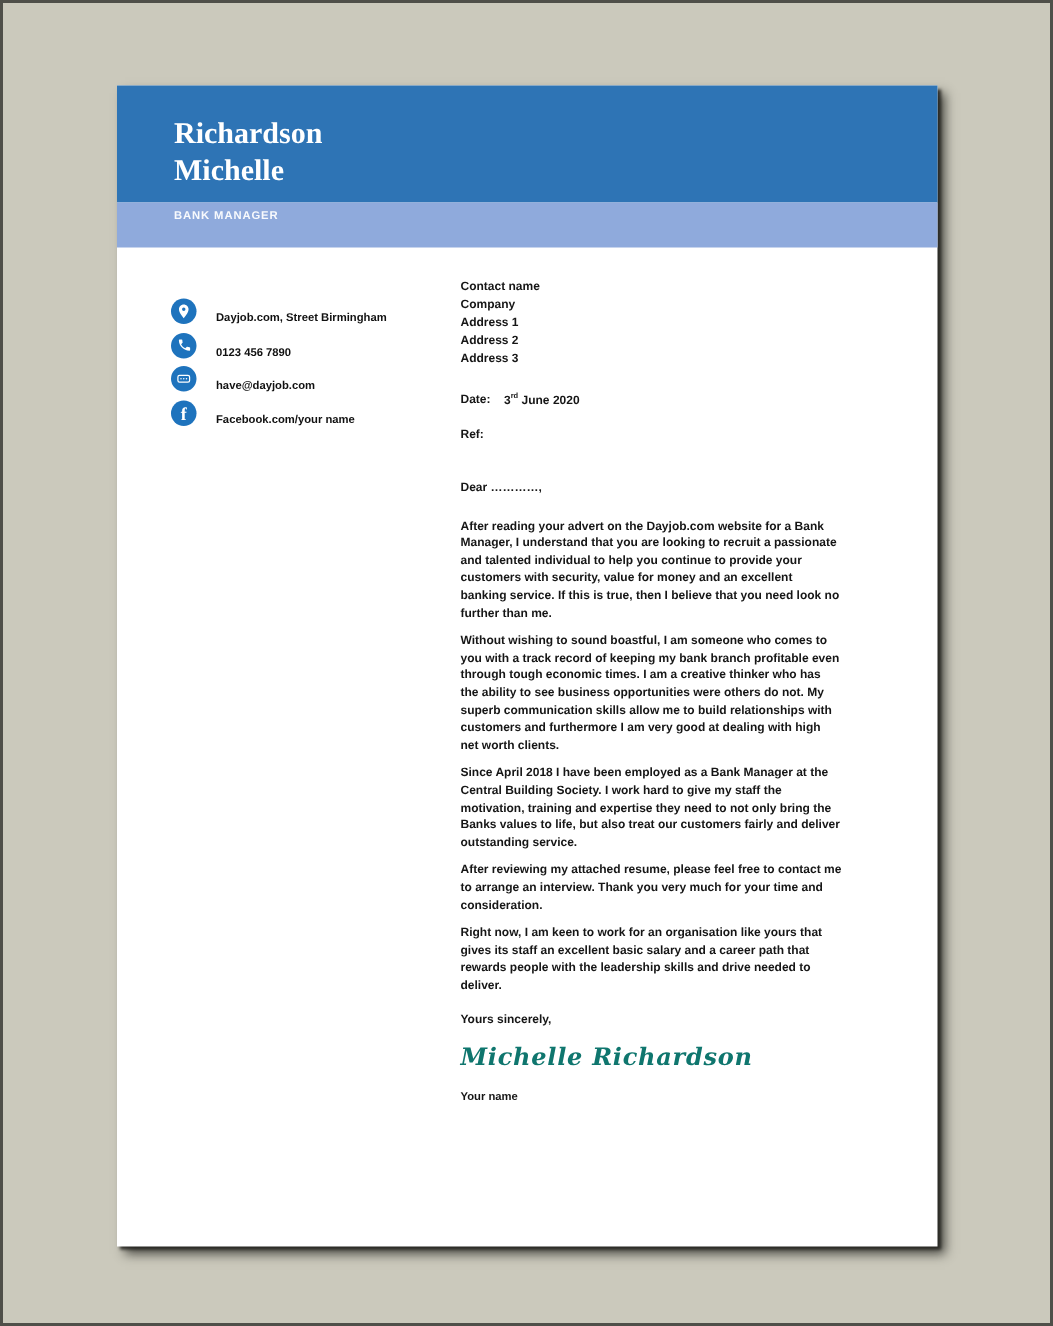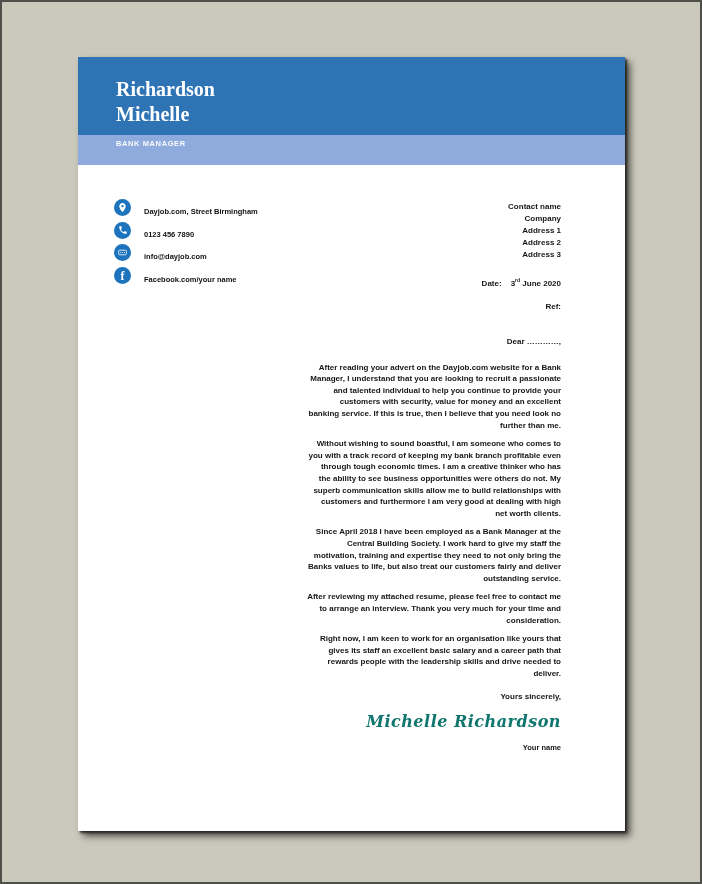--- a/index.html
+++ b/index.html
@@ -79,26 +79,25 @@
   .contact-label {
     margin-left: 13px;
     font-size: 7.5px;
     font-weight: 700;
     color: #111111;
   }
   
   .letter-col {
     position: absolute;
     left: 229px;
-    top: 144px;
+    top: 128px;
     width: 254px;
     color: #161616;
     font-size: 8px;
     font-weight: 700;
-    text-align: right;
   }
   .recipient-line { line-height: 12px; }
   .date-line { margin-top: 13px; line-height: 12px; }
   .date-value { margin-left: 9px; }
   .date-line sup { font-size: 5px; vertical-align: super; }
   .ref-line { margin-top: 11px; line-height: 12px; }
   .salutation { margin-top: 23px; line-height: 12px; }
   .body-paras { margin-top: 14px; }
   .body-paras p {
     line-height: 11.6px;
@@ -155,21 +154,21 @@
 
       <div class="contact-row">
         <span class="icon-circle">
           <svg width="11" height="11" viewBox="0 0 24 24">
             <rect x="3.5" y="7" width="17" height="10" rx="2.4" fill="none" stroke="#ffffff" stroke-width="1.8"></rect>
             <circle cx="8" cy="12" r="1.1" fill="#ffffff"></circle>
             <circle cx="12" cy="12" r="1.1" fill="#ffffff"></circle>
             <circle cx="16" cy="12" r="1.1" fill="#ffffff"></circle>
           </svg>
         </span>
-        <span class="contact-label">info@dayjob.com</span>
+        <span class="contact-label">have@dayjob.com</span>
       </div>
 
       <div class="contact-row">
         <span class="icon-circle">
           <span class="fb-glyph">f</span>
         </span>
         <span class="contact-label">Facebook.com/your name</span>
       </div>
 
     </div>

